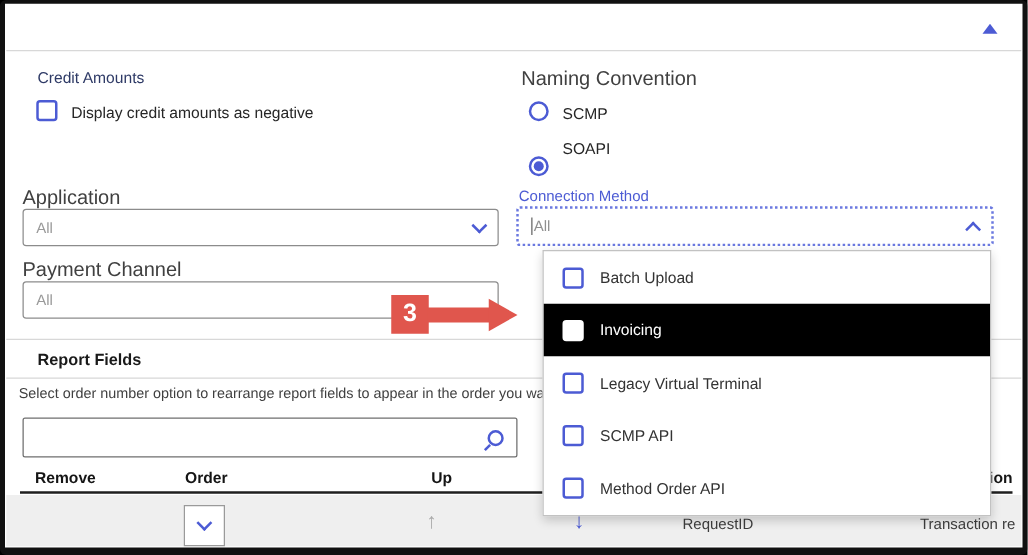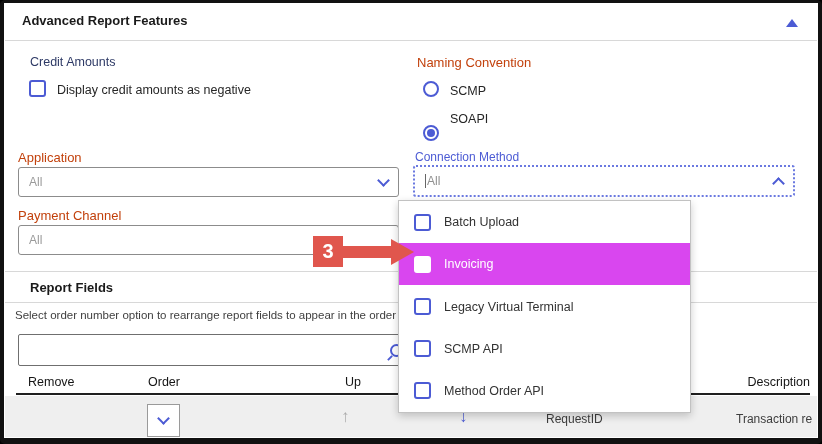--- a/index.html
+++ b/index.html
@@ -7,70 +7,69 @@
   body { font-family:"Liberation Sans","DejaVu Sans",sans-serif; background:#000; }
   .frame { position:relative; width:822px; height:444px; background:#111; border-radius:5px; overflow:hidden; }
   .card { position:absolute; left:4px; top:3px; width:814px; height:435px; background:#fff; overflow:hidden; }
   .stage { position:absolute; left:-4px; top:-3px; width:822px; height:444px; }
   .abs { position:absolute; }
 
   .title { font-size:13px; font-weight:bold; color:#1a1a1a; }
   .hr { height:1px; background:#d8d8d8; left:5px; width:812px; }
   .tri-up { width:0; height:0; border-left:6px solid transparent; border-right:6px solid transparent; border-bottom:8px solid #4c5bd4; }
 
-  .lbl { font-size:13px; color:#c2410c; }
+  .lbl { font-size:16px; color:#404040; }
   .lbl-navy { font-size:12.5px; color:#2e3a66; }
   .lbl-blue { font-size:12px; color:#4c5bd4;text-align:center; }
 
   .cbx { width:17px; height:17px; border:2px solid #4c5bd4; border-radius:3px; background:#fff; }
   .cb-lbl { font-size:12.5px; color:#262626; }
 
   .radio { width:16px; height:16px; border:2px solid #4c5bd4; border-radius:50%; position:relative; background:#fff; }
   .radio.sel::after { content:""; position:absolute; left:2px; top:2px; width:8px; height:8px; border-radius:50%; background:#4c5bd4; }
 
   .select { height:30px; background:#fff; border:1px solid #8c8c8c; border-radius:3px; display:flex; align-items:center; padding:0 10px; }
   .select .val { font-size:12px; color:#9a9a9a; flex:1; }
   .chev { width:9px; height:9px; border-right:2px solid #4c5bd4; border-bottom:2px solid #4c5bd4; }
   .chev.down { transform:rotate(45deg); margin-top:-4px; }
   .chev.up { transform:rotate(-135deg); margin-top:5px; }
   .combo-focus { border:2px dotted #6b79e0; border-radius:3px; background:#fff; display:flex; align-items:center; padding:0 10px; }
   .caret { width:1px; height:14px; background:#666; margin-right:1px; }
 
   .panel { background:#fff; border:1px solid #c2c2c2; box-shadow:0 3px 8px rgba(0,0,0,.20); z-index:50; display:flex; flex-direction:column; }
   .cm-item { flex:1; display:flex; align-items:center; gap:13px; padding-left:15px; }
   .cm-item .opt-lbl { font-size:12.5px; color:#333; }
-  .cm-item.hl { background:#d946ef; }
+  .cm-item.hl { background:#000000; }
   .cm-item.hl .opt-lbl { color:#fff; }
   .cm-item.hl .cbx { background:#fff; border-color:#fff; }
 
   .co-num { width:30px; height:31px; background:#e0564d; color:#fff; font-size:20px; font-weight:bold; display:flex; align-items:center; justify-content:center; z-index:60; }
   .co-shaft { width:50px; height:12px; background:#e0564d; z-index:60; }
   .co-head { width:0; height:0; border-top:13px solid transparent; border-bottom:13px solid transparent; border-left:23px solid #e0564d; z-index:60; }
 
   .instr { font-size:11.5px; color:#3f3f3f; white-space:nowrap; }
   .search { width:396px; height:32px; border:1px solid #6f6f6f; border-radius:2px; background:#fff; display:flex; align-items:center; padding:0 10px; }
   .search input { flex:1; border:none; outline:none; font-size:12px; color:#333; background:transparent; }
   .mag { width:13px; height:13px; border:2px solid #4c5bd4; border-radius:50%; position:relative; }
   .mag::after { content:""; position:absolute; width:2px; height:6px; background:#4c5bd4; left:-3px; top:9px; transform:rotate(45deg); }
 
-  .th { font-size:12.5px; font-weight:normal; color:#151515; }
+  .th { font-size:12.5px; font-weight:bold; color:#151515; }
   .black-line { height:2px; background:#1f1f1f; }
   .gray-row { background:#efefef; }
   .order-sel { width:33px; height:33px; background:#fff; border:1px solid #9a9a9a; display:flex; align-items:center; justify-content:center; }
   .arrow-glyph { font-size:17px; }
   .row-txt { font-size:12px; color:#3d3d3d; white-space:nowrap; }
 </style>
 </head>
 <body>
 
 <div class="frame">
   <div class="card">
     <div class="stage">
 
-      <div class="abs title" style="left:22px; top:13px;">Advanced Report Features</div>
       <div class="abs tri-up" style="left:786px; top:19px;"></div>
       <div class="abs hr" style="top:40px;"></div>
 
       <div class="abs lbl-navy" style="left:30px; top:55px;">Credit Amounts</div>
       <div class="abs cbx" style="left:29px; top:80px;"></div>
       <div class="abs cb-lbl" style="left:57px; top:83px;">Display credit amounts as negative</div>
 
       <div class="abs lbl" style="left:417px; top:55px;">Naming Convention</div>
       <div class="abs radio" style="left:423px; top:81px;"></div>
       <div class="abs cb-lbl" style="left:450px; top:84px;">SCMP</div>
@@ -114,21 +113,21 @@
       <div class="abs gray-row" style="left:5px; top:396px; width:812px; height:41px;"></div>
 
       <div class="abs order-sel" style="left:147px; top:404px;">
         <span class="chev down"></span>
       </div>
       <div class="abs arrow-glyph" style="left:341px; top:407px; color:#ababab;">↑</div>
       <div class="abs arrow-glyph" style="left:459px; top:407px; color:#4c5bd4;">↓</div>
       <div class="abs row-txt" style="left:546px; top:412px;">RequestID</div>
       <div class="abs row-txt" style="left:736px; top:412px;">Transaction re</div>
 
-      <div class="abs panel" style="left:398px; top:200px; width:293px; height:213px;">
+      <div class="abs panel" style="left:434px; top:200px; width:359px; height:213px;">
         <div class="cm-item">
           <span class="cbx"></span>
           <span class="opt-lbl">Batch Upload</span>
         </div>
         <div class="cm-item hl">
           <span class="cbx"></span>
           <span class="opt-lbl">Invoicing</span>
         </div>
         <div class="cm-item">
           <span class="cbx"></span>

